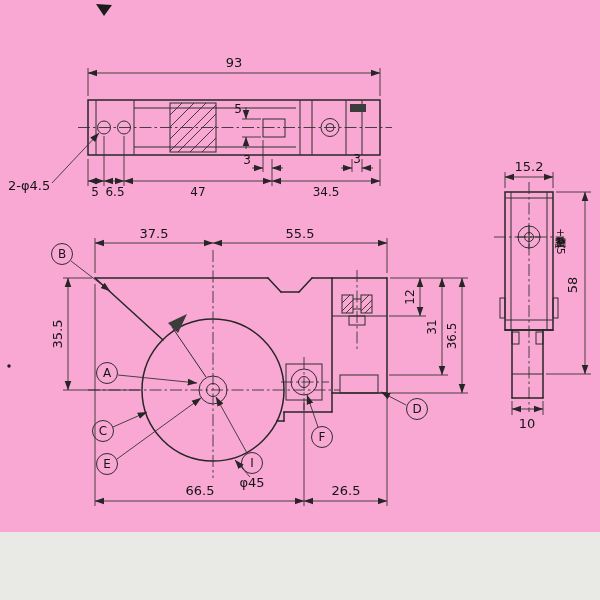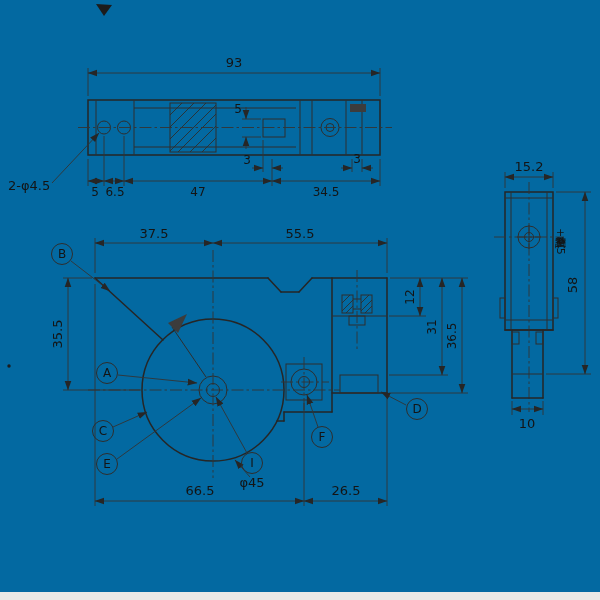--- a/index.html
+++ b/index.html
@@ -1,16 +1,16 @@
 <!DOCTYPE html>
 <html><head>
 <meta charset="utf-8">
 <style>
   html,body{margin:0;padding:0;background:#e9e9e6;}
-  .sheet{width:600px;height:592px;background:#0369a1;position:relative;overflow:hidden;}
+  .sheet{width:600px;height:532px;background:#f9a8d4;position:relative;overflow:hidden;}
   svg{display:block;}
   .o{fill:none;stroke:#262626;stroke-width:1.5;stroke-linecap:round;}
   .t{fill:none;stroke:#2e2e2e;stroke-width:1;}
   .d{fill:none;stroke:#333;stroke-width:0.9;}
   .c{fill:none;stroke:#333;stroke-width:0.9;stroke-dasharray:12 3 2.5 3;}
   .h{fill:none;stroke:#2e2e2e;stroke-width:0.9;}
   text{font-family:"DejaVu Sans",sans-serif;font-size:13px;fill:#141414;}
   .sm{font-size:12px;}
   .vtxt{font-size:11px;writing-mode:vertical-rl;}
 </style>

